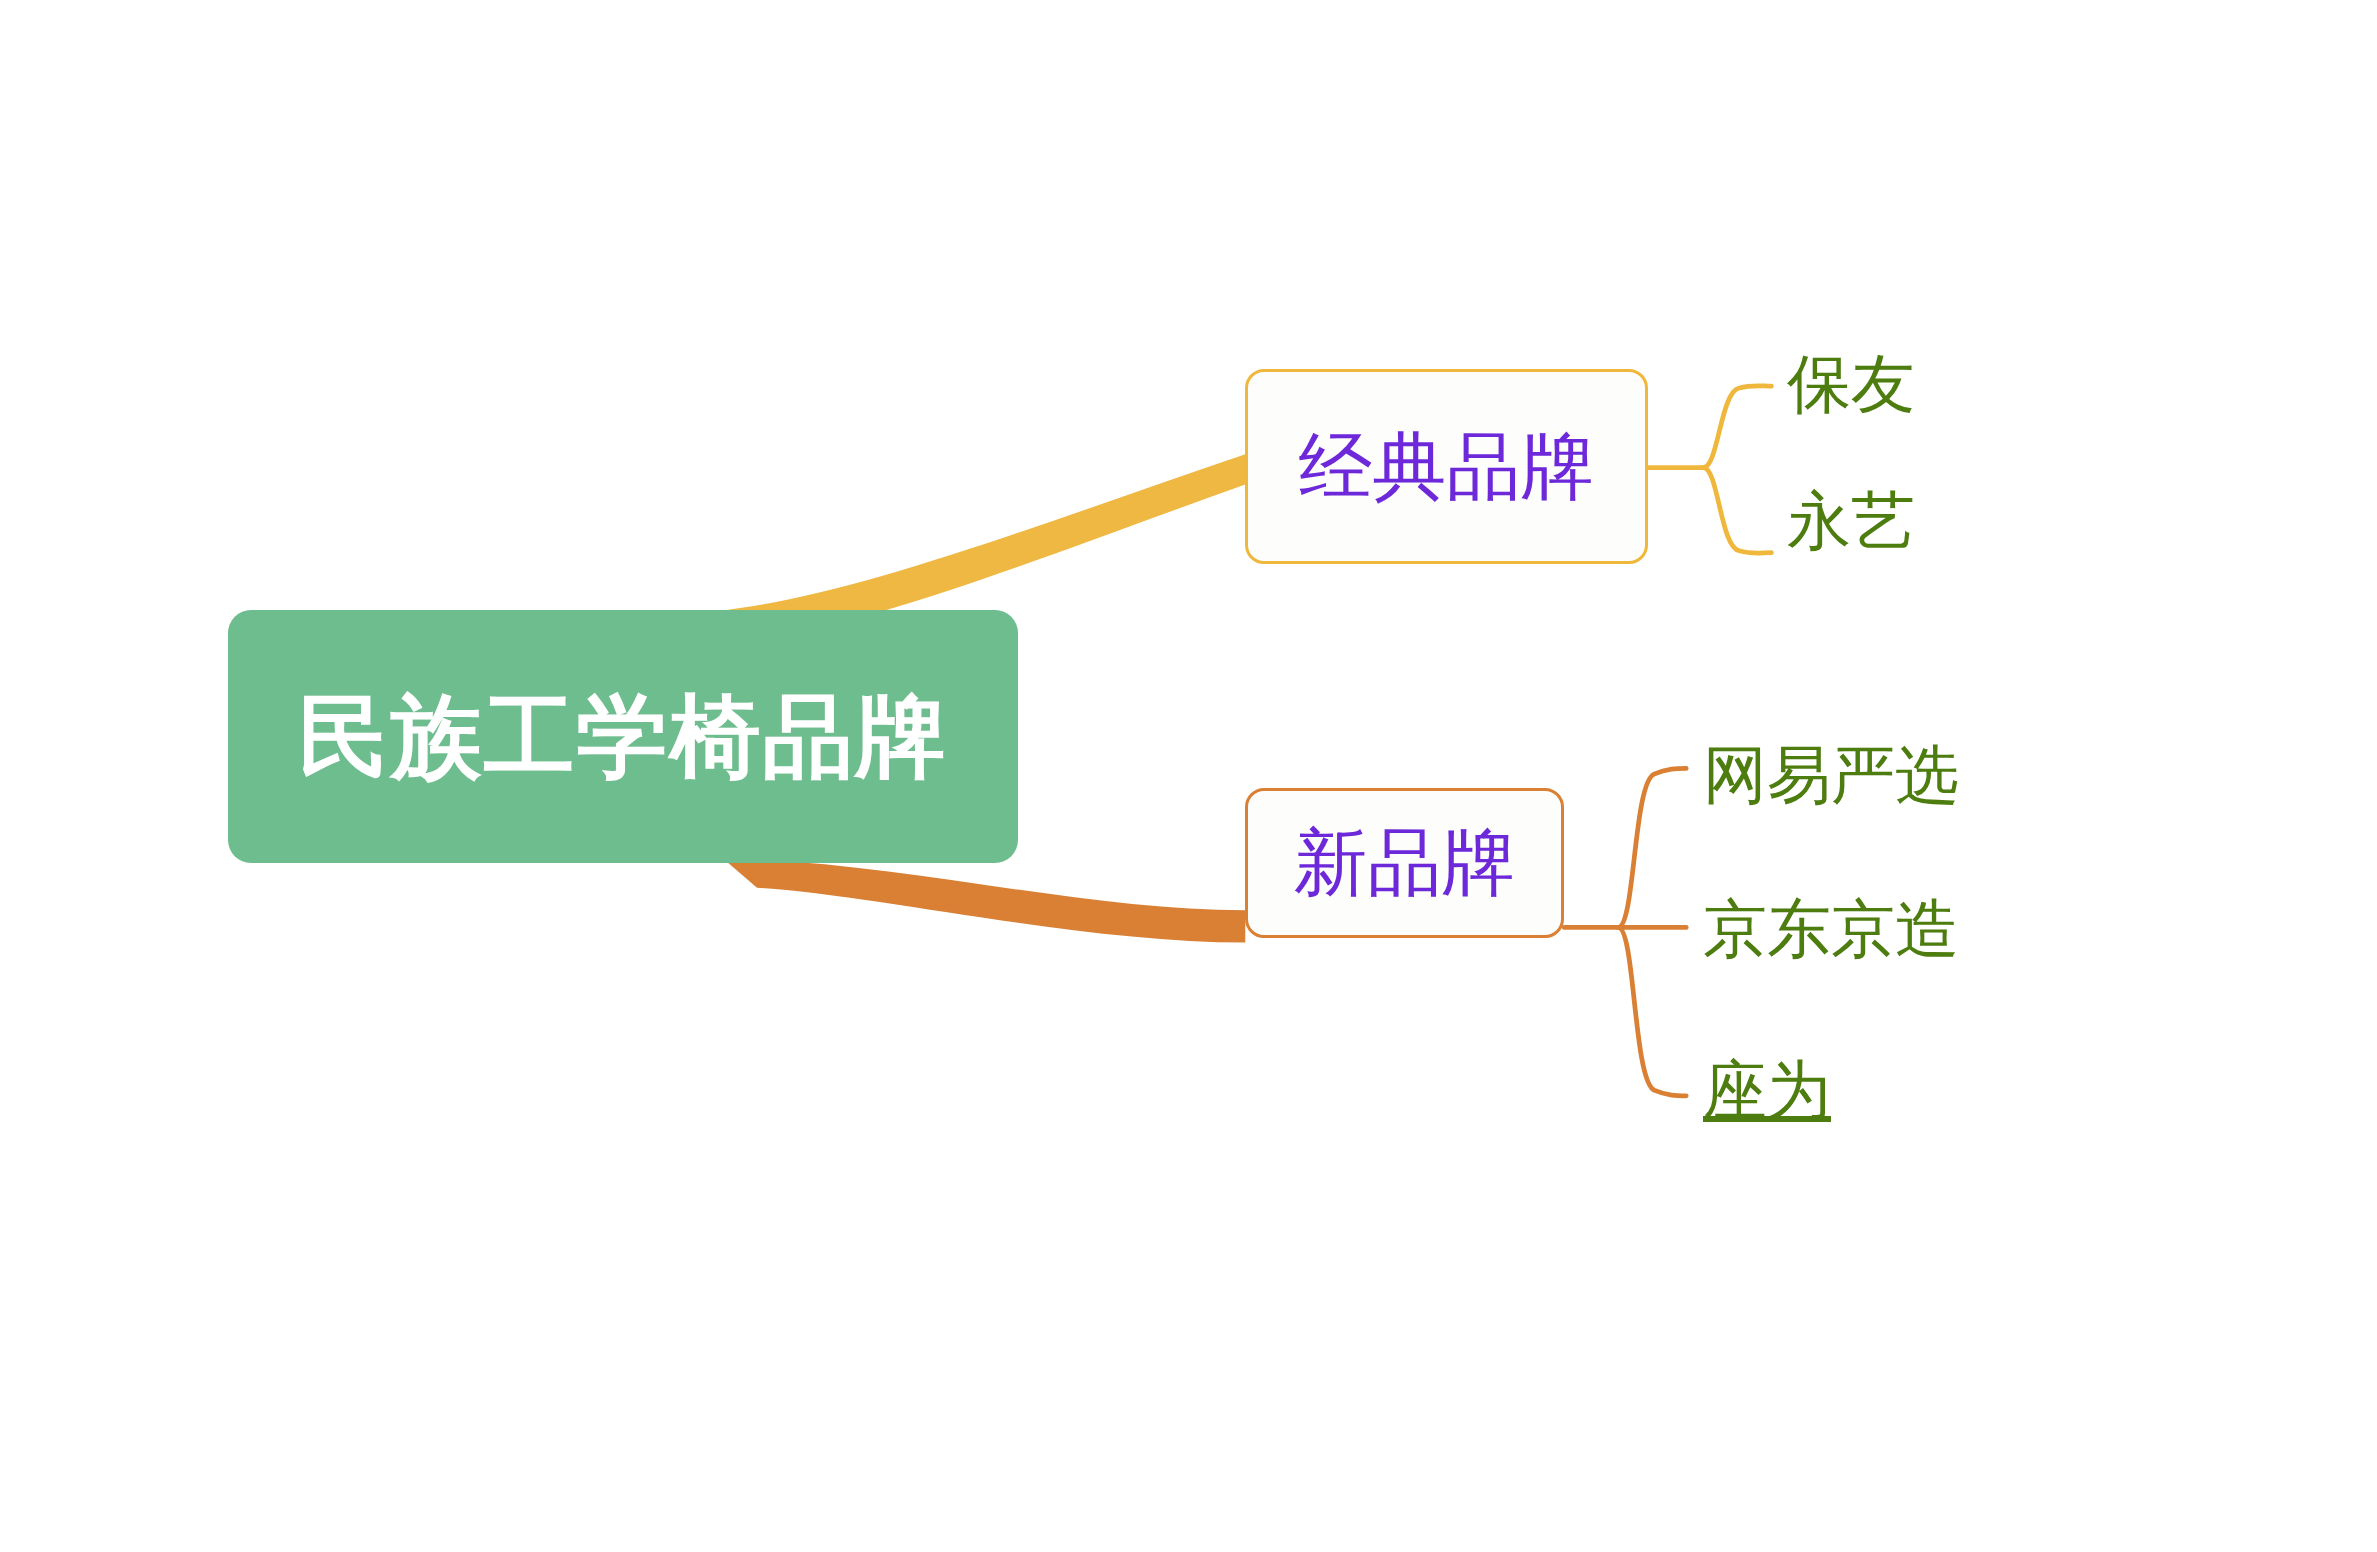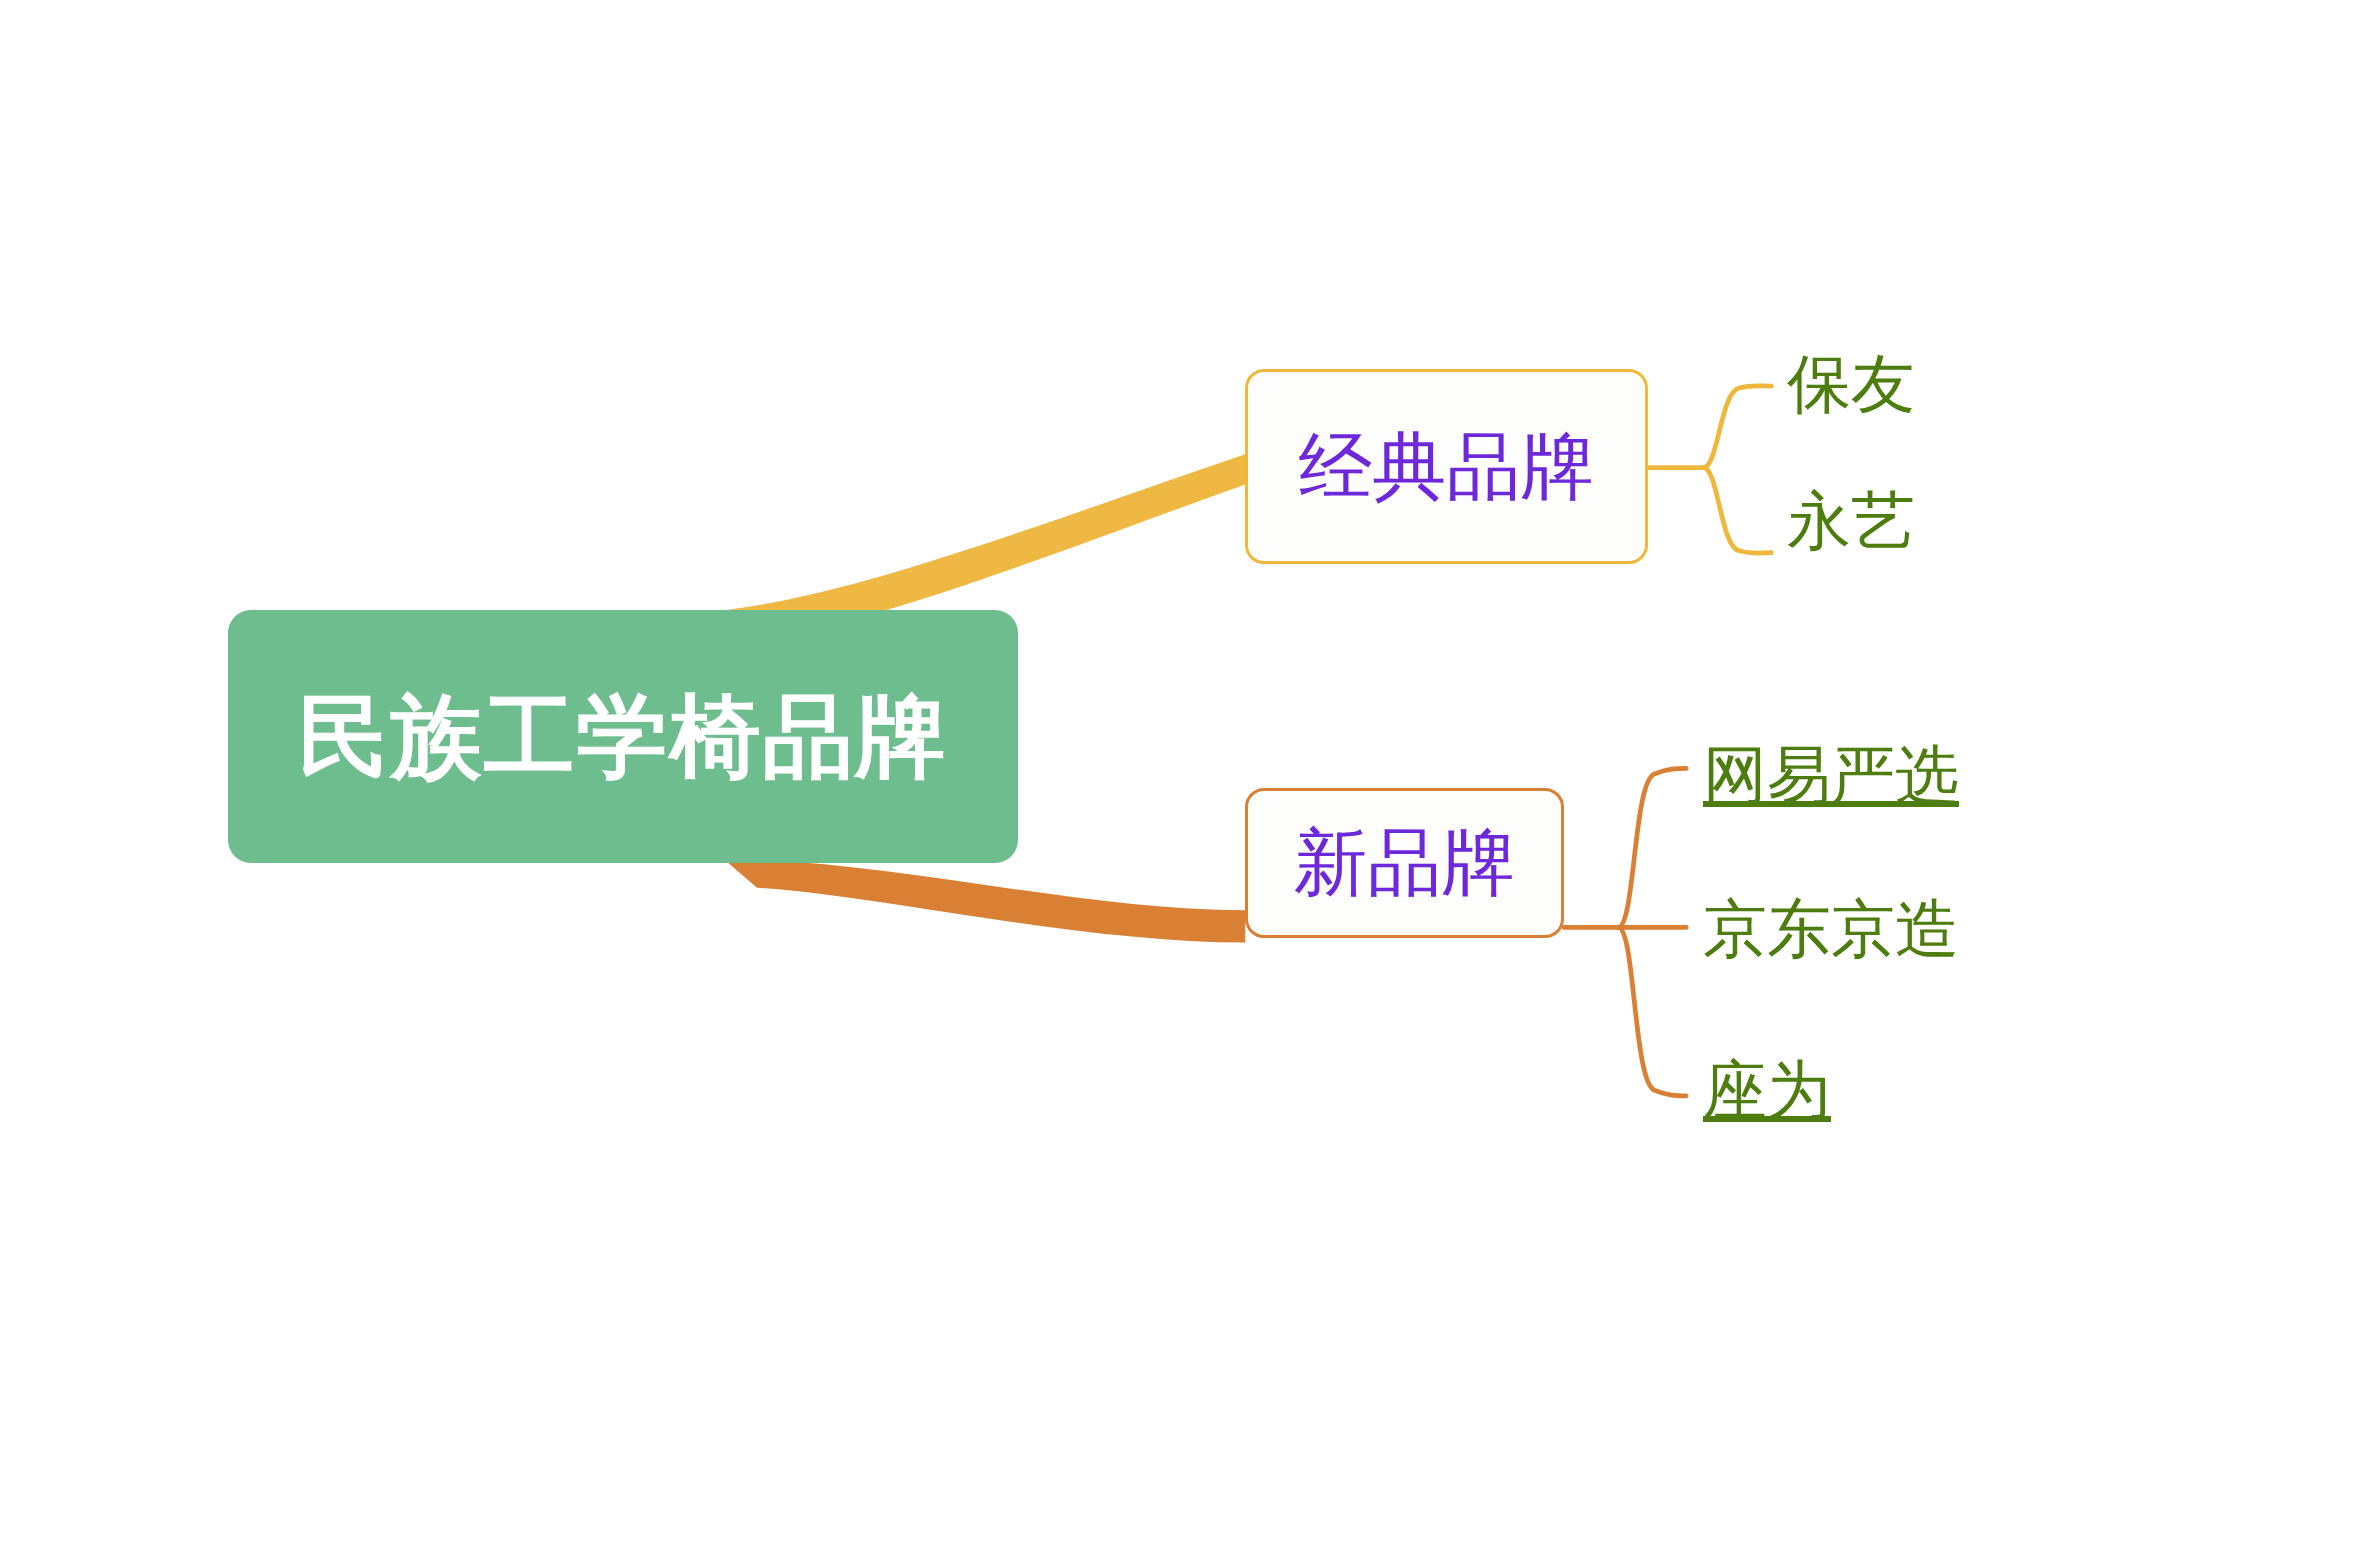--- a/index.html
+++ b/index.html
@@ -91,21 +91,21 @@
   .leaf-label {
     position: absolute;
     font-size: 64px;
     color: #4d7c0f;
     line-height: 1;
     white-space: nowrap;
     z-index: 5;
   }
   #leaf-baoyou      { left: 1787px; top: 352px; }
   #leaf-yongyi      { left: 1787px; top: 489px; }
-  #leaf-wangyi      { left: 1703px; top: 743px; text-decoration: underline; }
+  #leaf-wangyi      { left: 1703px; top: 743px; }
   #leaf-jingdong    { left: 1703px; top: 897px; }
   #leaf-zuowei      { left: 1703px; top: 1058px; text-decoration: underline; }
 </style>
 </head>
 <body>
 
 <div id="mindmap-canvas">
 
   <svg id="edge-layer" viewBox="0 0 2512 1640" width="2377" height="1552" xmlns="http://www.w3.org/2000/svg">
 

